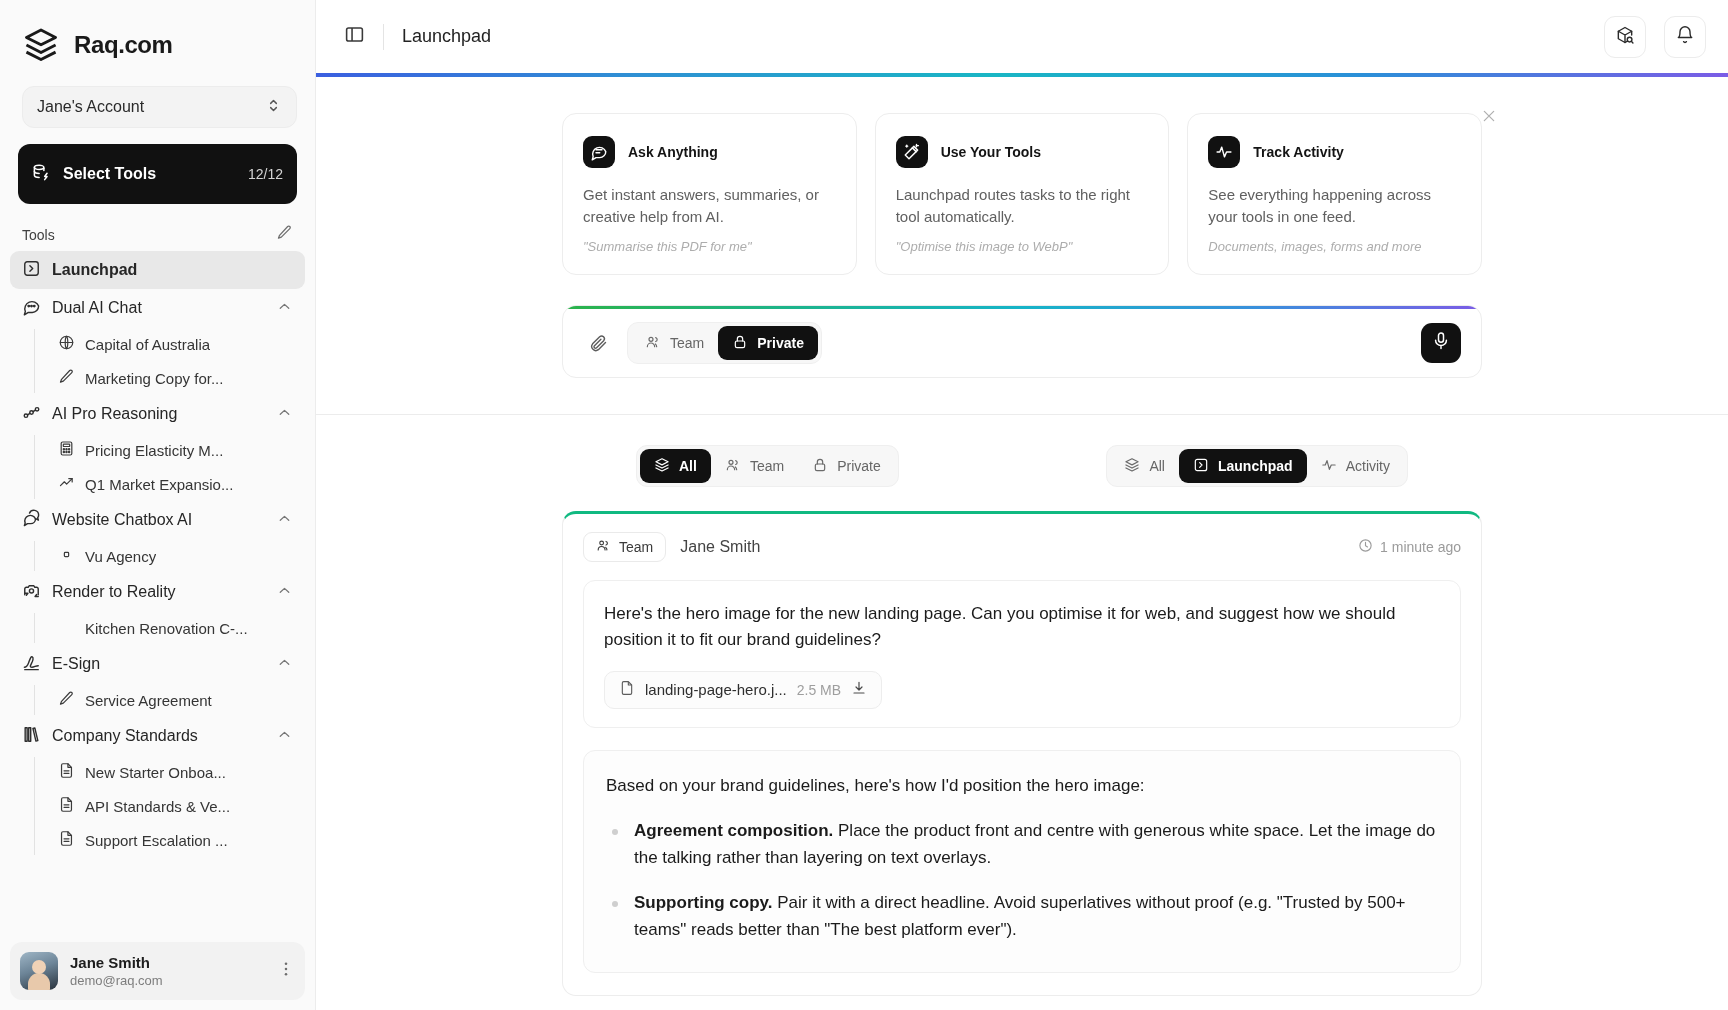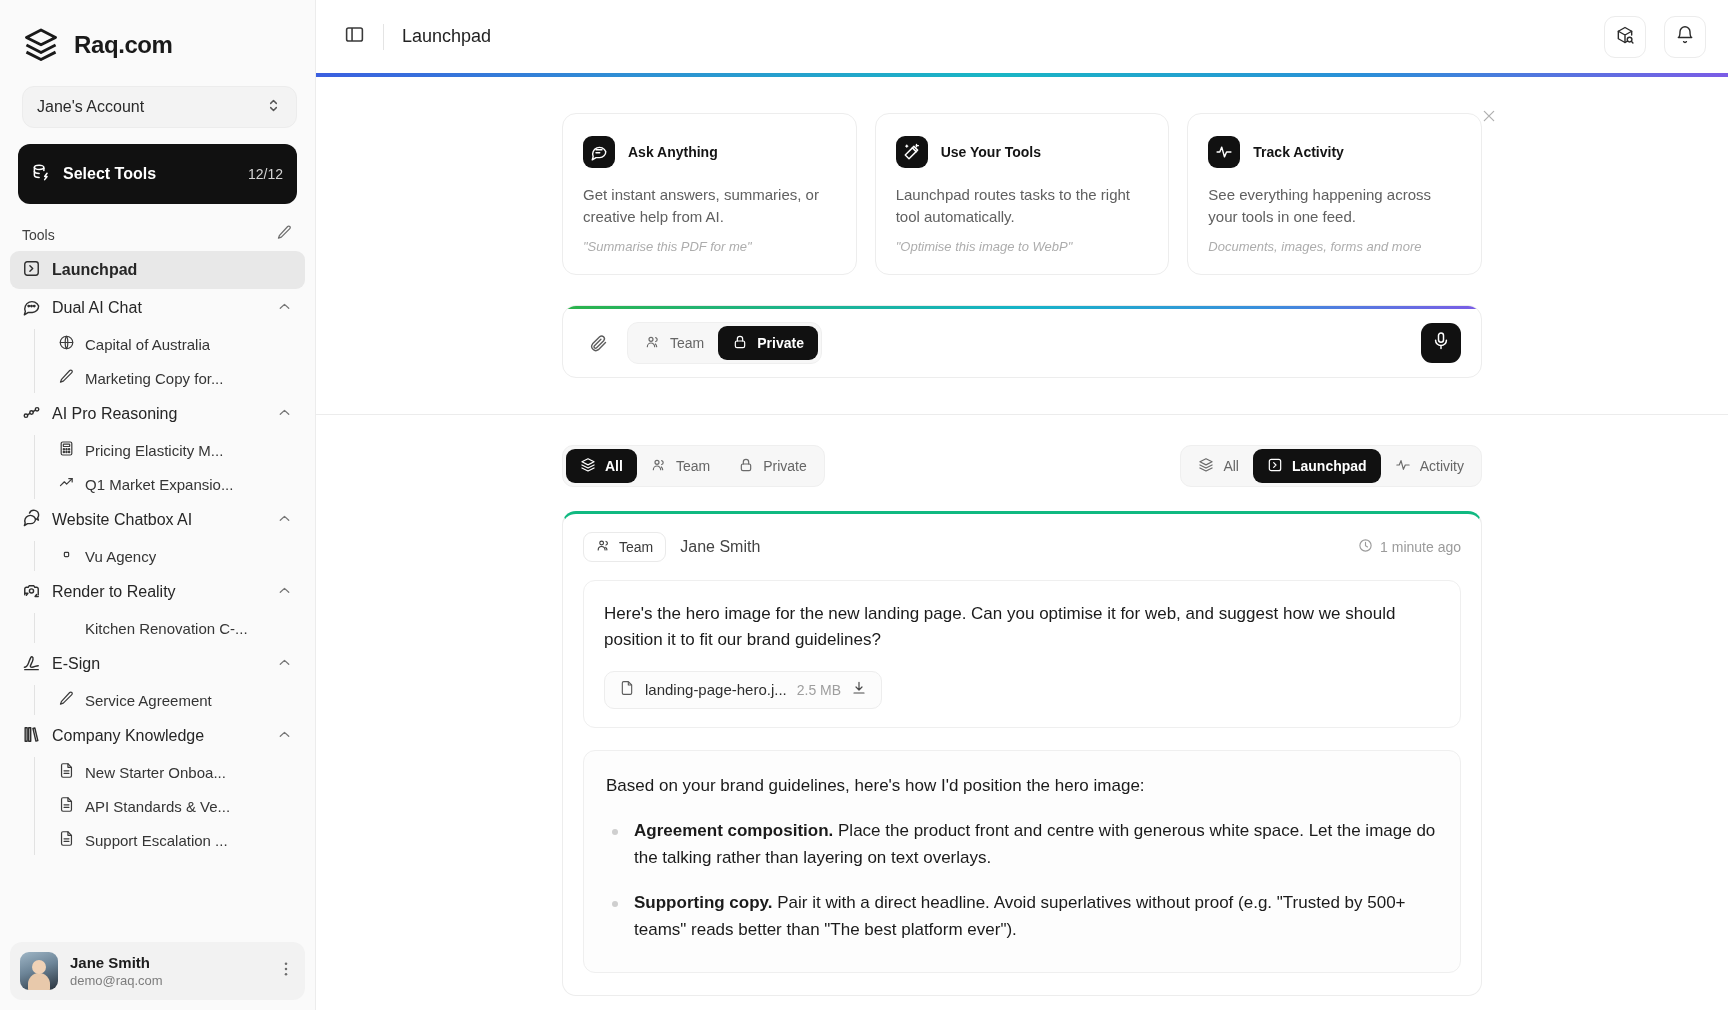--- a/index.html
+++ b/index.html
@@ -154,21 +154,21 @@
   .seg-btn.on { background: #111111; color: #ffffff; font-weight: 600; }
   .mic-btn {
     margin-left: auto; width: 40px; height: 40px; border-radius: 11px; background: #111111;
     display: flex; align-items: center; justify-content: center; cursor: pointer;
   }
   .clip-btn { width: 30px; height: 30px; display:flex; align-items:center; justify-content:center; cursor: pointer; color:#5d5d5d; }
 
   .feed-sep { height: 1px; background: #ececec; margin-top: 36px; }
 
   .filters-row {
-    width: 920px; margin: 30px auto 0 auto; display: flex; align-items: center; gap: 11px;
+    width: 772px; margin: 30px auto 0 auto; display: flex; align-items: center; gap: 11px;
   }
   .filters-row .spacer { flex: 1; }
 
   .msg-card {
     width: 920px; margin: 24px auto 0 auto;
     background: #ffffff; border: 1px solid #ededed; border-top: 3px solid #10b981;
     border-radius: 14px; padding: 18px 20px 22px 20px;
   }
   .msg-head { display: flex; align-items: center; gap: 14px; margin-bottom: 18px; }
   .chip-team {
@@ -376,21 +376,21 @@
                 <path d="M16.5 3.5a2.1 2.1 0 1 1 3 3L7.5 18.5 3.5 20l1.5-4z"></path>
               </svg></span>
             <span class="clabel">Service Agreement</span>
           </div>
         </div>
         <div class="nav-row">
           <span><svg viewBox="0 0 24 24" width="19" height="19" fill="none" stroke="#2e2e2e" stroke-width="1.8" stroke-linecap="round" stroke-linejoin="round">
               <path d="M4 3.5h2.5v17H4zM8.5 3.5H11v17H8.5z"></path>
               <path d="M13.8 4.3 16.2 3.8l3.8 16-2.4.5z"></path>
             </svg></span>
-          <span class="nlabel">Company Knowledge</span>
+          <span class="nlabel">Company Standards</span>
           <span class="chev"><svg viewBox="0 0 24 24" width="17" height="17" fill="none" stroke="#4a4a4a" stroke-width="1.8" stroke-linecap="round" stroke-linejoin="round">
               <path d="M6 14.5 12 9l6 5.5"></path>
             </svg></span>
         </div>
         <div class="nav-children">
           <div class="child-row">
             <span><svg viewBox="0 0 24 24" width="17" height="17" fill="none" stroke="#3c3c3c" stroke-width="1.7" stroke-linecap="round" stroke-linejoin="round">
                 <path d="M14 2.5H7a2 2 0 0 0-2 2v15a2 2 0 0 0 2 2h10a2 2 0 0 0 2-2V7.5z"></path>
                 <path d="M14 2.5v5h5"></path>
                 <path d="M8.5 12.5h7M8.5 16h7"></path>

